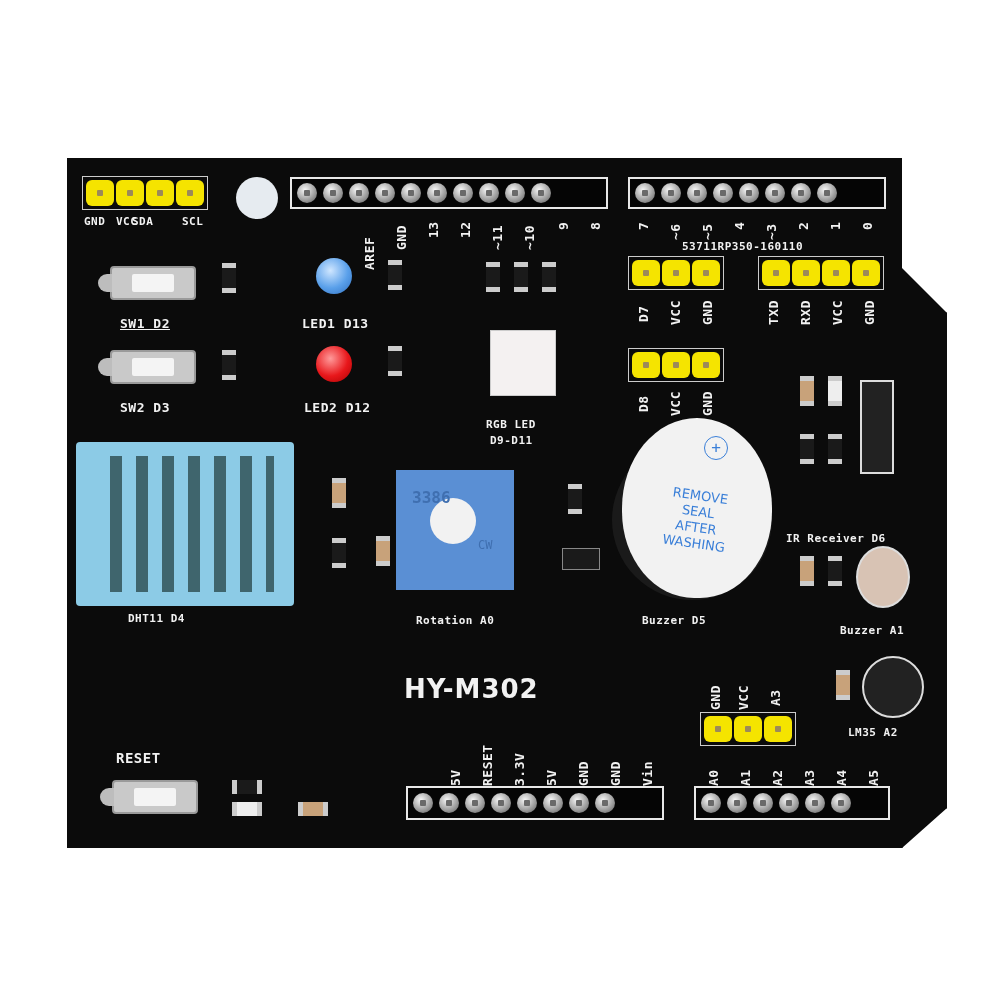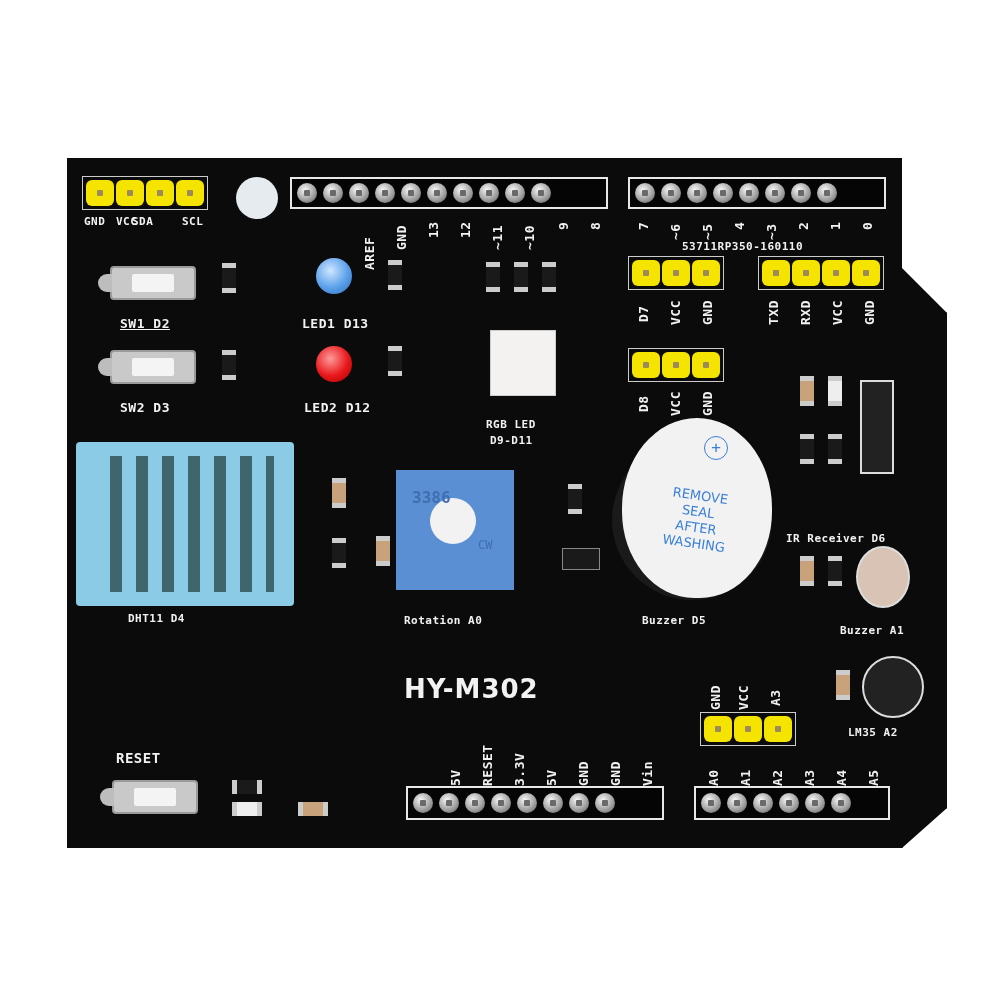--- a/index.html
+++ b/index.html
@@ -140,21 +140,21 @@
 <div class="cap" style="left:332px;top:478px;"></div>
 <div class="res" style="left:332px;top:538px;"></div>
 <div class="silk sm" style="left:128px;top:612px;">DHT11  D4</div>
 
 <div class="cap" style="left:376px;top:536px;"></div>
 <div style="position:absolute;left:396px;top:470px;width:118px;height:120px;background:#5a8fd4;">
   <div style="position:absolute;left:34px;top:28px;width:46px;height:46px;border-radius:50%;background:#f2f2f2;"></div>
   <div style="position:absolute;left:16px;top:18px;color:#3f6fb0;font-size:16px;font-weight:bold;">3386</div>
   <div style="position:absolute;left:82px;top:68px;color:#3f6fb0;font-size:12px;">CW</div>
 </div>
-<div class="silk sm" style="left:404px;top:614px;">Rotation A0</div>
+<div class="silk sm" style="left:416px;top:614px;">Rotation A0</div>
 
 <div class="res" style="left:568px;top:484px;"></div>
 <div style="position:absolute;left:562px;top:548px;width:36px;height:20px;background:#1a1a1a;border:1px solid #888;"></div>
 
 <div style="position:absolute;left:612px;top:440px;width:160px;height:160px;border-radius:50%;background:#1a1a1a;"></div>
 <div style="position:absolute;left:622px;top:418px;width:150px;height:180px;border-radius:50% 50% 48% 48%;background:#f2f2f2;">
   <div style="position:absolute;left:82px;top:18px;width:22px;height:22px;border:1px solid #3a7fd8;border-radius:50%;color:#3a7fd8;text-align:center;line-height:22px;font-size:16px;">+</div>
   <div style="position:absolute;left:14px;top:70px;color:#3a7fd8;font-family:'DejaVu Sans',sans-serif;font-size:13px;line-height:16px;text-align:center;width:122px;transform:rotate(8deg);">
     <div>REMOVE</div>
     <div>SEAL</div>

